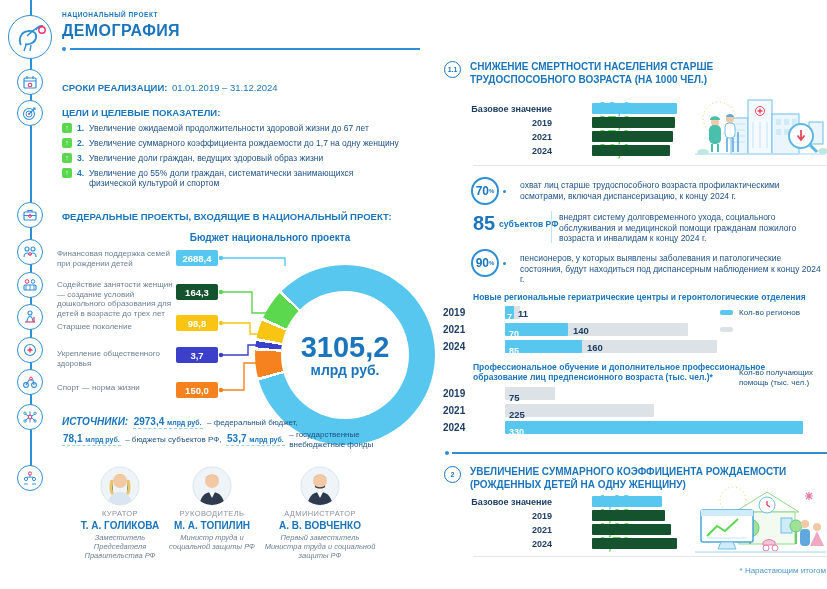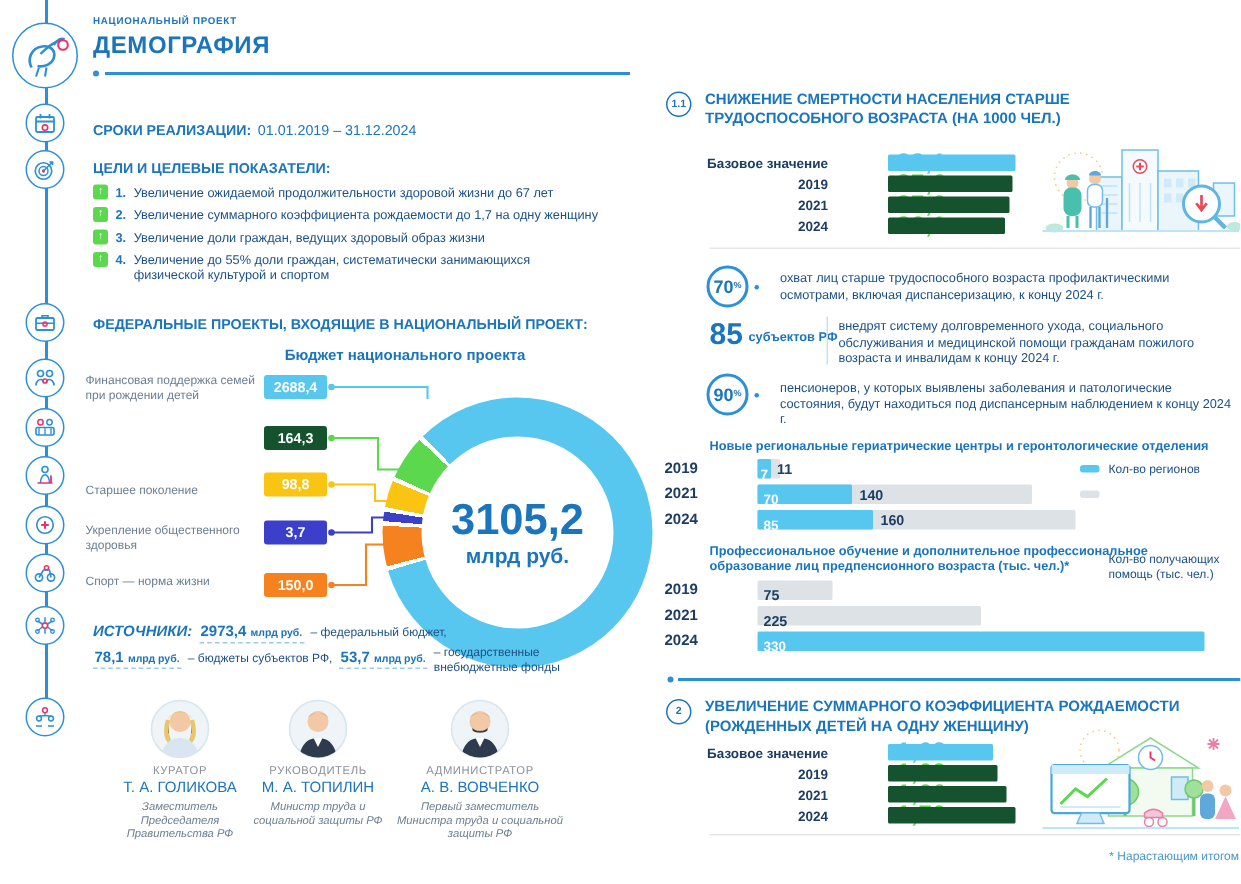--- a/index.html
+++ b/index.html
@@ -32,21 +32,21 @@
   .donut-hole{width:128px;height:128px;border-radius:50%;background:#fff;left:26px;top:26px;
               display:flex;flex-direction:column;align-items:center;justify-content:center;}
   .donut-total{font-size:29px;font-weight:bold;color:#1B75BC;line-height:30px;}
   .donut-unit{font-size:14px;font-weight:bold;color:#1B75BC;}
   .src-label{font-size:10px;font-weight:bold;font-style:italic;color:#1B75BC;}
   .src-val{font-size:10px;font-weight:bold;color:#1B75BC;border-bottom:1px dashed #9CCBEA;padding:0 1px 1px 1px;}
   .src-val small{font-size:7px;}
   .src-desc{font-size:8px;color:#1C5086;}
   .person{display:flex;flex-direction:column;align-items:center;text-align:center;}
   .p-role{font-size:7.5px;color:#8A9199;letter-spacing:.4px;margin-top:3px;}
-  .p-name{font-size:10px;font-weight:normal;color:#1B75BC;margin-top:2px;}
+  .p-name{font-size:10px;font-weight:bold;color:#1B75BC;margin-top:2px;}
   .p-title{font-size:7.5px;font-style:italic;color:#6B7E92;line-height:9px;margin-top:2px;}
   
   .badge{width:17px;height:17px;border:1.5px solid #1B75BC;border-radius:50%;box-sizing:border-box;
          color:#1B75BC;font-size:7px;font-weight:bold;display:flex;align-items:center;justify-content:center;}
   .r-title{font-size:10px;font-weight:bold;color:#1B75BC;line-height:13px;}
   .bar-label{font-size:9px;font-weight:bold;color:#1D3D63;text-align:right;}
   .bar-val{font-size:16px;font-weight:bold;letter-spacing:.5px;margin-left:40px;}
   .v-cyan{color:#57C7EF;} .v-green{color:#5CD84E;}
   .hbar{height:11px;border-radius:1px;}
   .divider{height:1px;background:#E3E7EA;}
@@ -206,20 +206,21 @@
     <path d="M221 390 H244 V363 H265" stroke="#F5821F" stroke-width="1.4" fill="none"></path>
     <circle cx="221" cy="258" r="2.2" fill="#57C7EF"></circle>
       <circle cx="221" cy="292" r="2.2" fill="#5CD84E"></circle>
     <circle cx="221" cy="323" r="2.2" fill="#F9C412"></circle>
       <circle cx="221" cy="355" r="2.2" fill="#3C3FC9"></circle>
     <circle cx="221" cy="390" r="2.2" fill="#F5821F"></circle>
   </svg>
 
   <div class="abs fp-label" style="left:57px;top:249px;width:118px;">Финансовая поддержка семей при рождении детей</div>
   <div class="abs chip c-cyan" style="left:176px;top:250px;">2688,4</div>
+  <div class="abs fp-label" style="left:57px;top:280px;width:118px;">Содействие занятости женщин — создание условий дошкольного образования для детей в возрасте до трех лет</div>
   <div class="abs chip c-green" style="left:176px;top:284px;">164,3</div>
   <div class="abs fp-label" style="left:57px;top:322px;width:118px;">Старшее поколение</div>
   <div class="abs chip c-yellow" style="left:176px;top:315px;">98,8</div>
   <div class="abs fp-label" style="left:57px;top:349px;width:118px;">Укрепление общественного здоровья</div>
   <div class="abs chip c-violet" style="left:176px;top:347px;">3,7</div>
   <div class="abs fp-label" style="left:57px;top:383px;width:118px;">Спорт — норма жизни</div>
   <div class="abs chip c-orange" style="left:176px;top:382px;">150,0</div>
 
   <div class="abs donut" style="left:255px;top:265px;background:conic-gradient(#57C7EF 0deg 253.5deg,#fff 253.5deg 255.5deg,#F5821F 255.5deg 272.9deg,#fff 272.9deg 274.9deg,#3C3FC9 274.9deg 278.9deg,#fff 278.9deg 280.9deg,#F9C412 280.9deg 292.4deg,#fff 292.4deg 294.4deg,#5CD84E 294.4deg 313.4deg,#fff 313.4deg 315.4deg,#57C7EF 315.4deg 360deg);">
     <div class="abs donut-hole">

